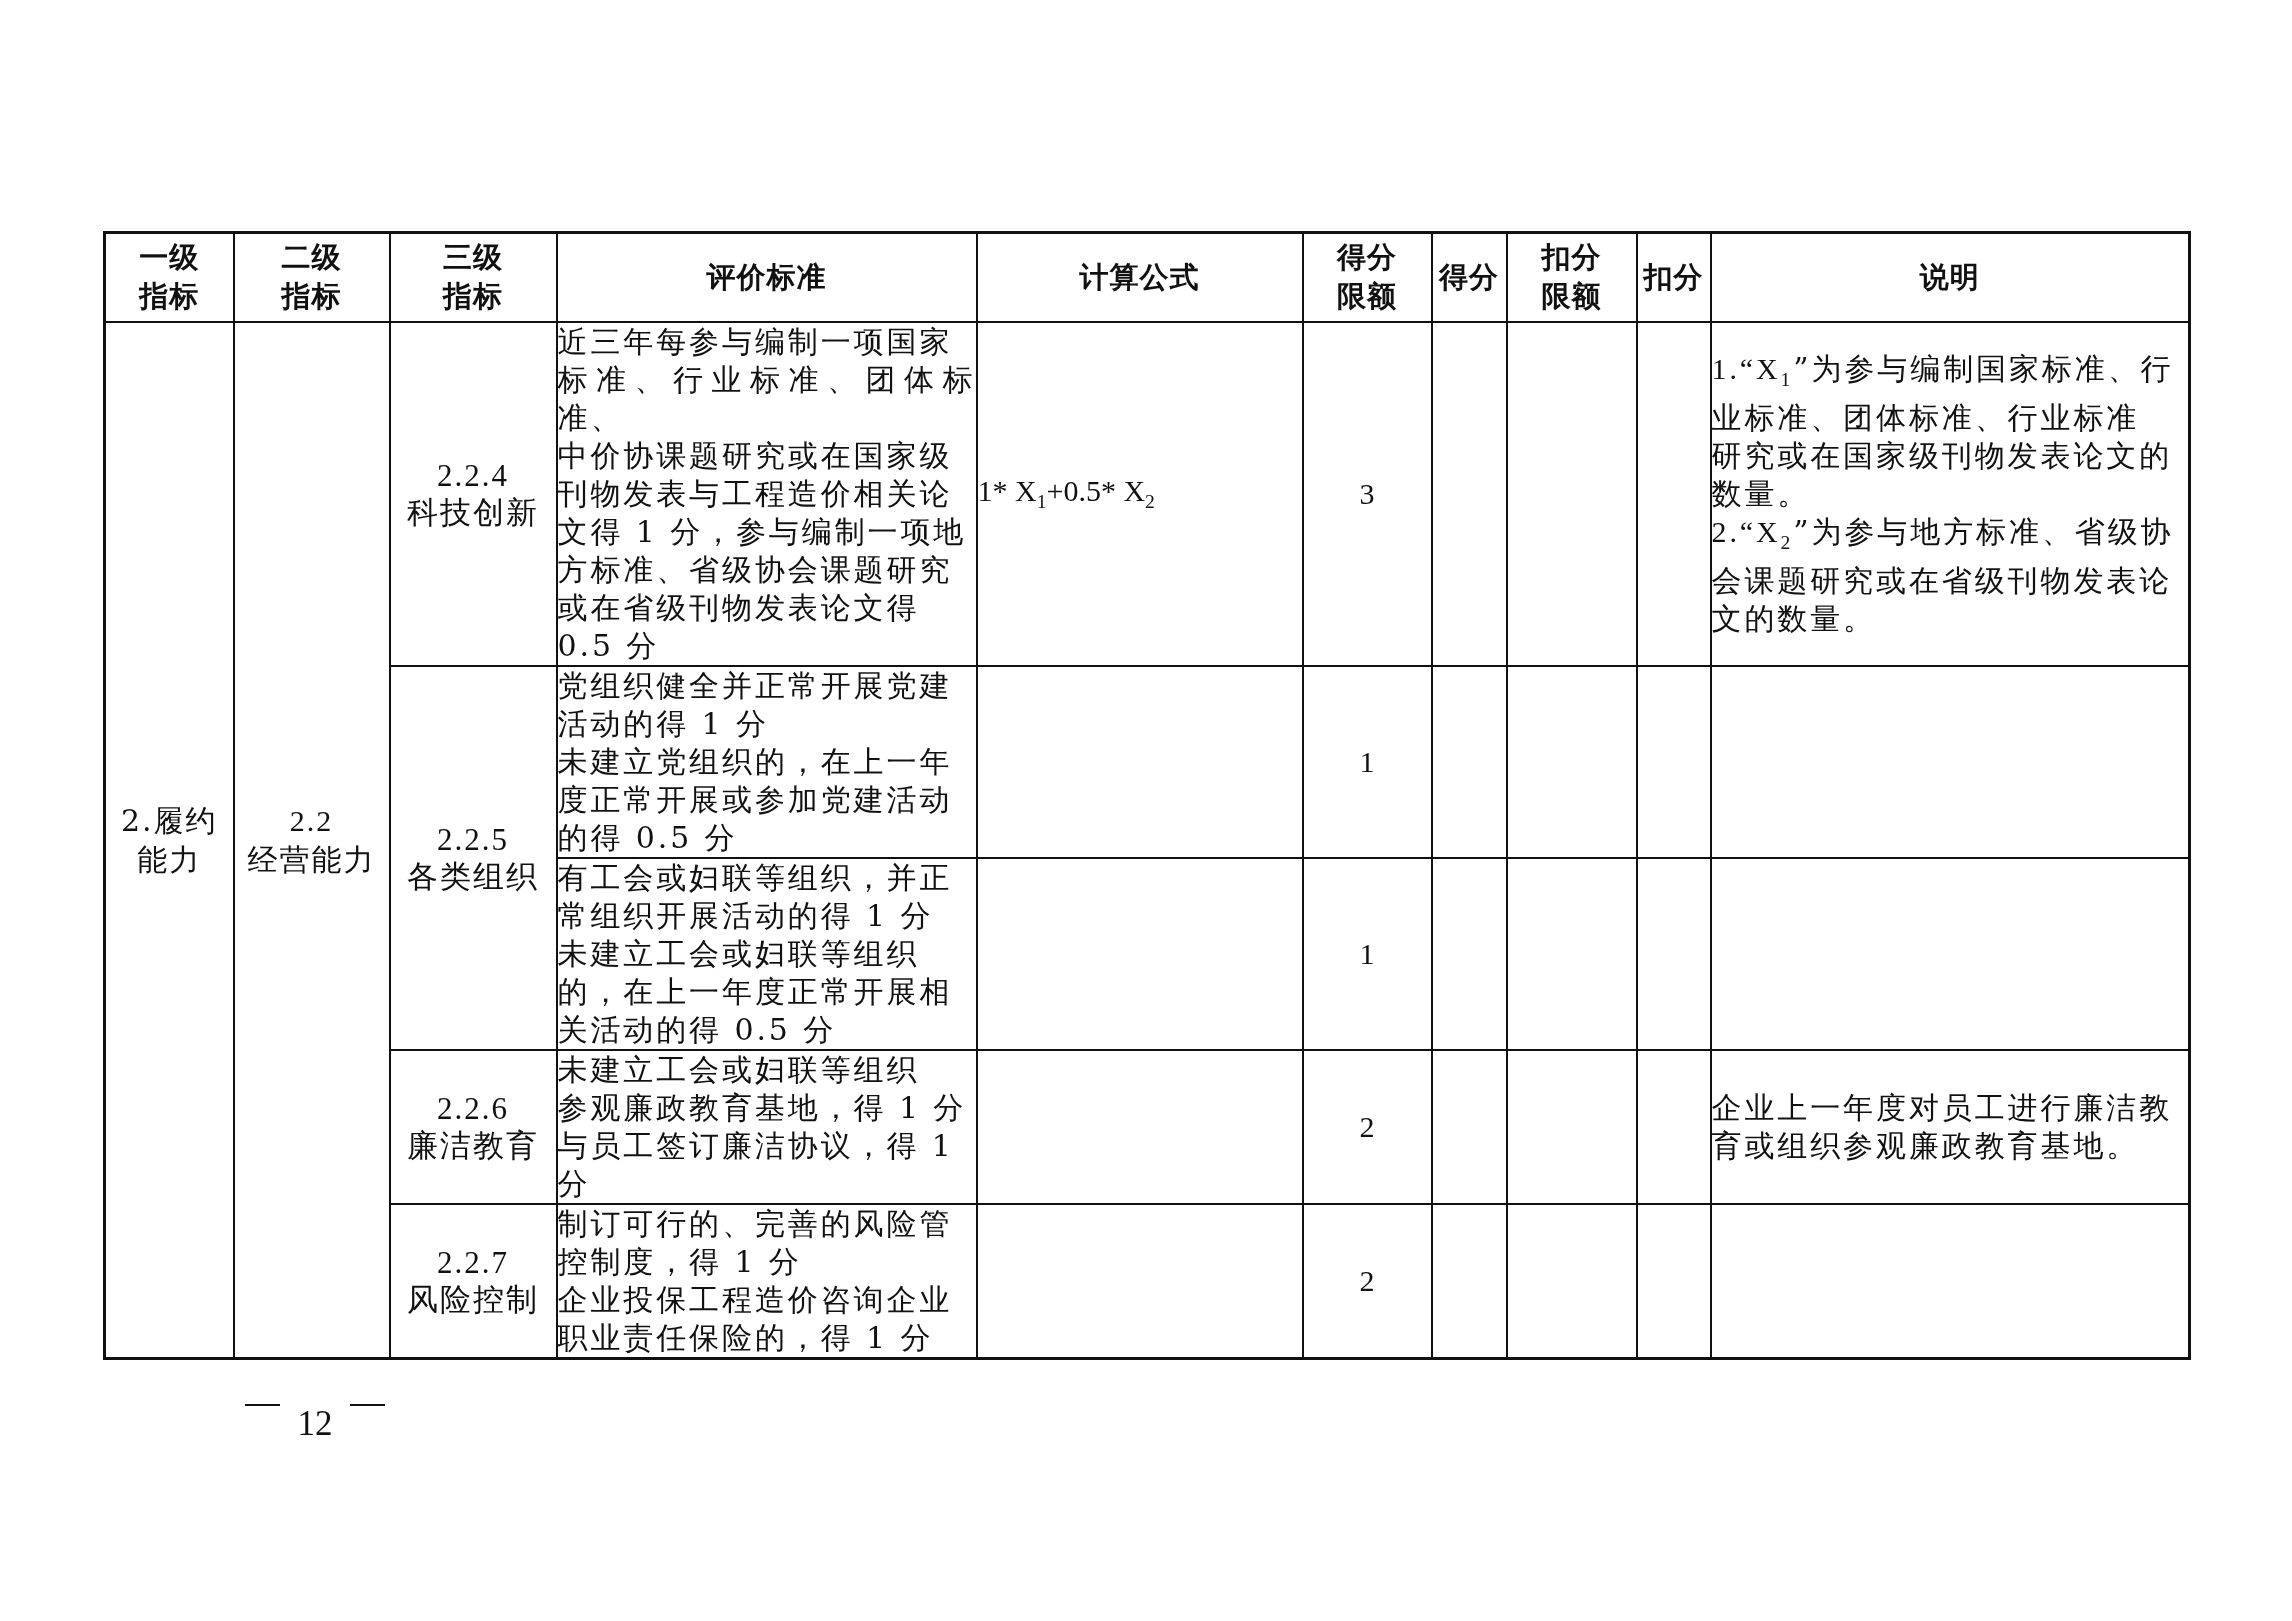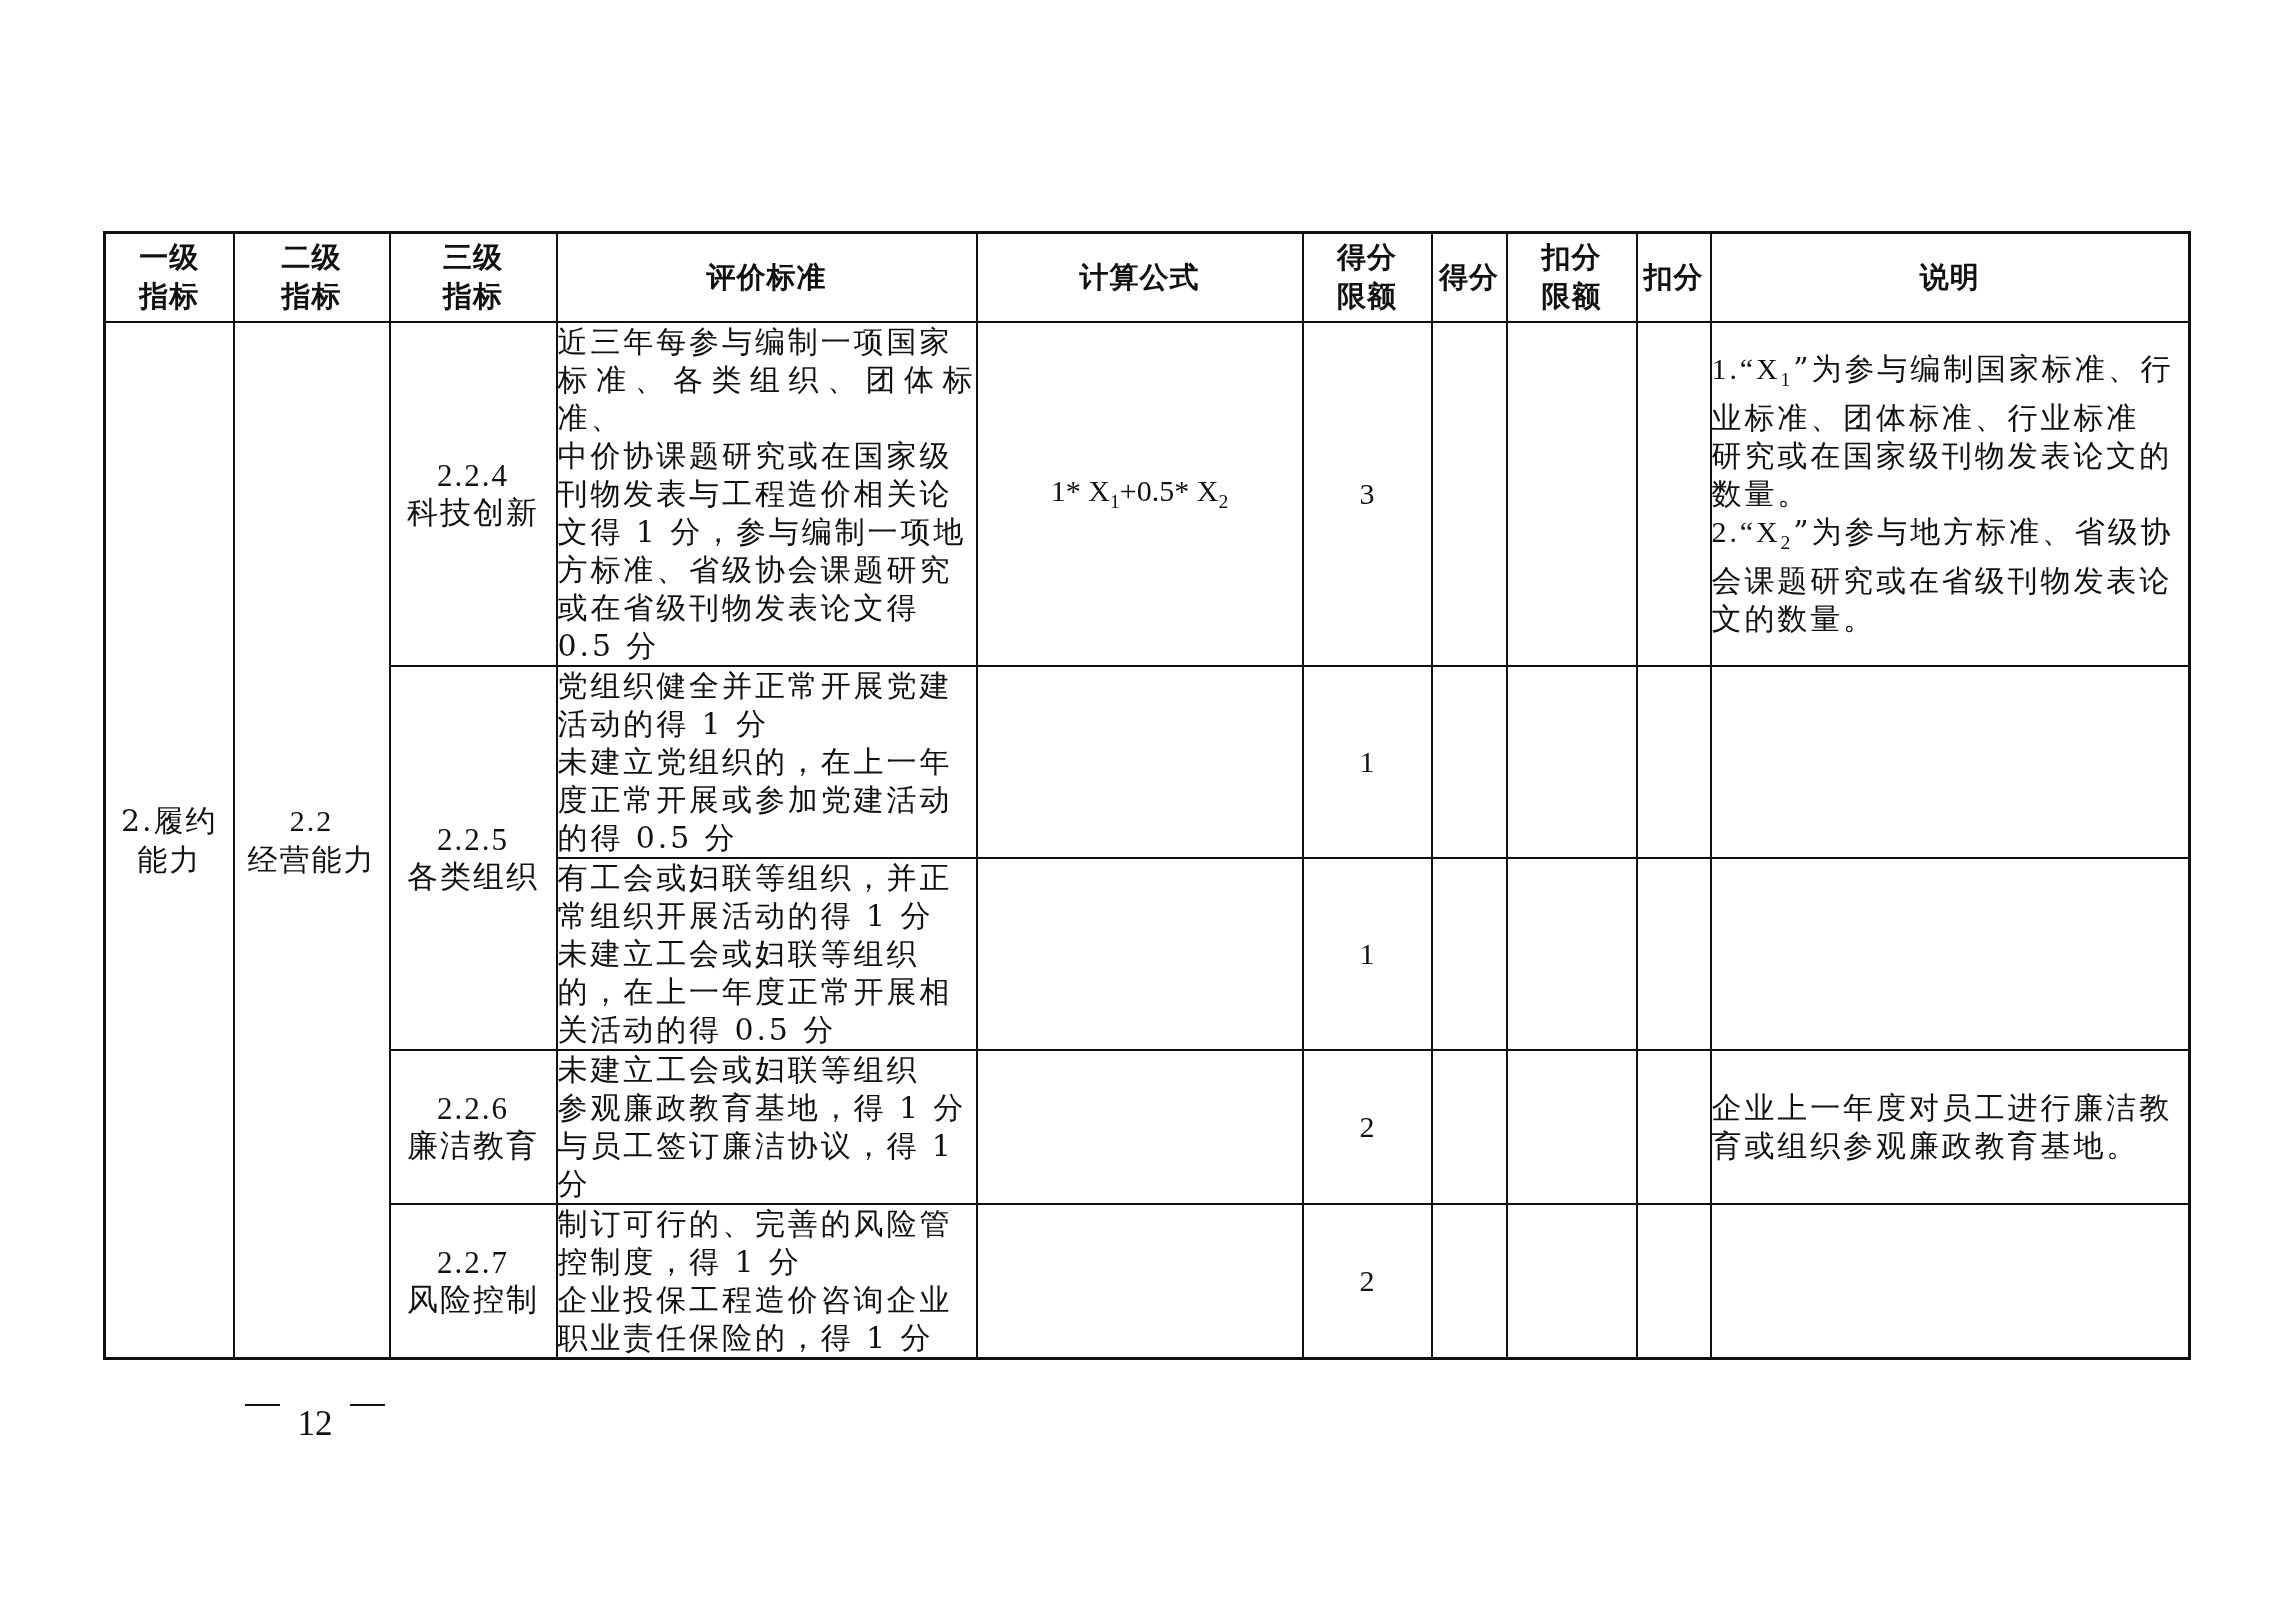--- a/index.html
+++ b/index.html
@@ -9,21 +9,21 @@
   table.eval { position: absolute; left: 103px; top: 231px; width: 2088px;
                border-collapse: collapse; table-layout: fixed; }
   table.eval td, table.eval th { border: 2.5px solid #111; padding: 0; vertical-align: middle; }
   table.eval { border: 3.4px solid #111; }
   th { font-family: "DejaVu Sans", "Liberation Sans", sans-serif; font-weight: bold;
        font-size: 29px; line-height: 39px; text-align: center; letter-spacing: 1px; }
   .c { text-align: center; font-size: 30px; line-height: 39px; }
   .crit { font-size: 30px; line-height: 38px; text-align: justify; padding: 2px 5.9px 0 4.9px;
           letter-spacing: 2.9px; vertical-align: top; border-radius: 12px; }
   .note { font-size: 30px; line-height: 38px; text-align: justify; padding: 0 5.9px 0 4.9px; letter-spacing: 2.9px; }
-  .formula { text-align: center; font-family: "Liberation Serif", "DejaVu Serif", serif; font-size: 30px; }
+  .formula { text-align: left; font-family: "Liberation Serif", "DejaVu Serif", serif; font-size: 30px; }
   .formula sub, .note sub { font-size: 19.6px; }
   .num { font-family: "Liberation Serif", "DejaVu Serif", serif; }
   .lvl3 { text-align: center; font-size: 31px; line-height: 37px; letter-spacing: 2px; }
   .blank { }
   .footer { position: absolute; left: 245px; top: 1404px; font-family: "Liberation Serif", "DejaVu Serif", serif;
             font-size: 35px; display: flex; gap: 17.6px; }
   .footer .dash { display: inline-block; width: 35px; height: 2px; background: #111; }
   .en { font-family: "Liberation Serif", "DejaVu Serif", serif; }
 </style>
 </head>
@@ -82,21 +82,21 @@
       <td rowspan="5" class="c" style="letter-spacing:2px;">
         <div class="en">2.2</div>
             <div>经营能力</div>
       </td>
       <td class="lvl3">
         <div class="en">2.2.4</div>
             <div>科技创新</div>
       </td>
       <td class="crit">
         <div>近三年每参与编制一项国家</div>
-        <div>标准、各类组织、团体标准、</div>
+        <div>标准、行业标准、团体标准、</div>
         <div>中价协课题研究或在国家级</div>
         <div>刊物发表与工程造价相关论</div>
         <div>文得 1 分，参与编制一项地</div>
         <div>方标准、省级协会课题研究</div>
         <div>或在省级刊物发表论文得</div>
         <div>0.5 分</div>
       </td>
       <td class="formula">
         <span>1* X</span><sub>1</sub><span>+0.5* X</span><sub>2</sub>
       </td>

